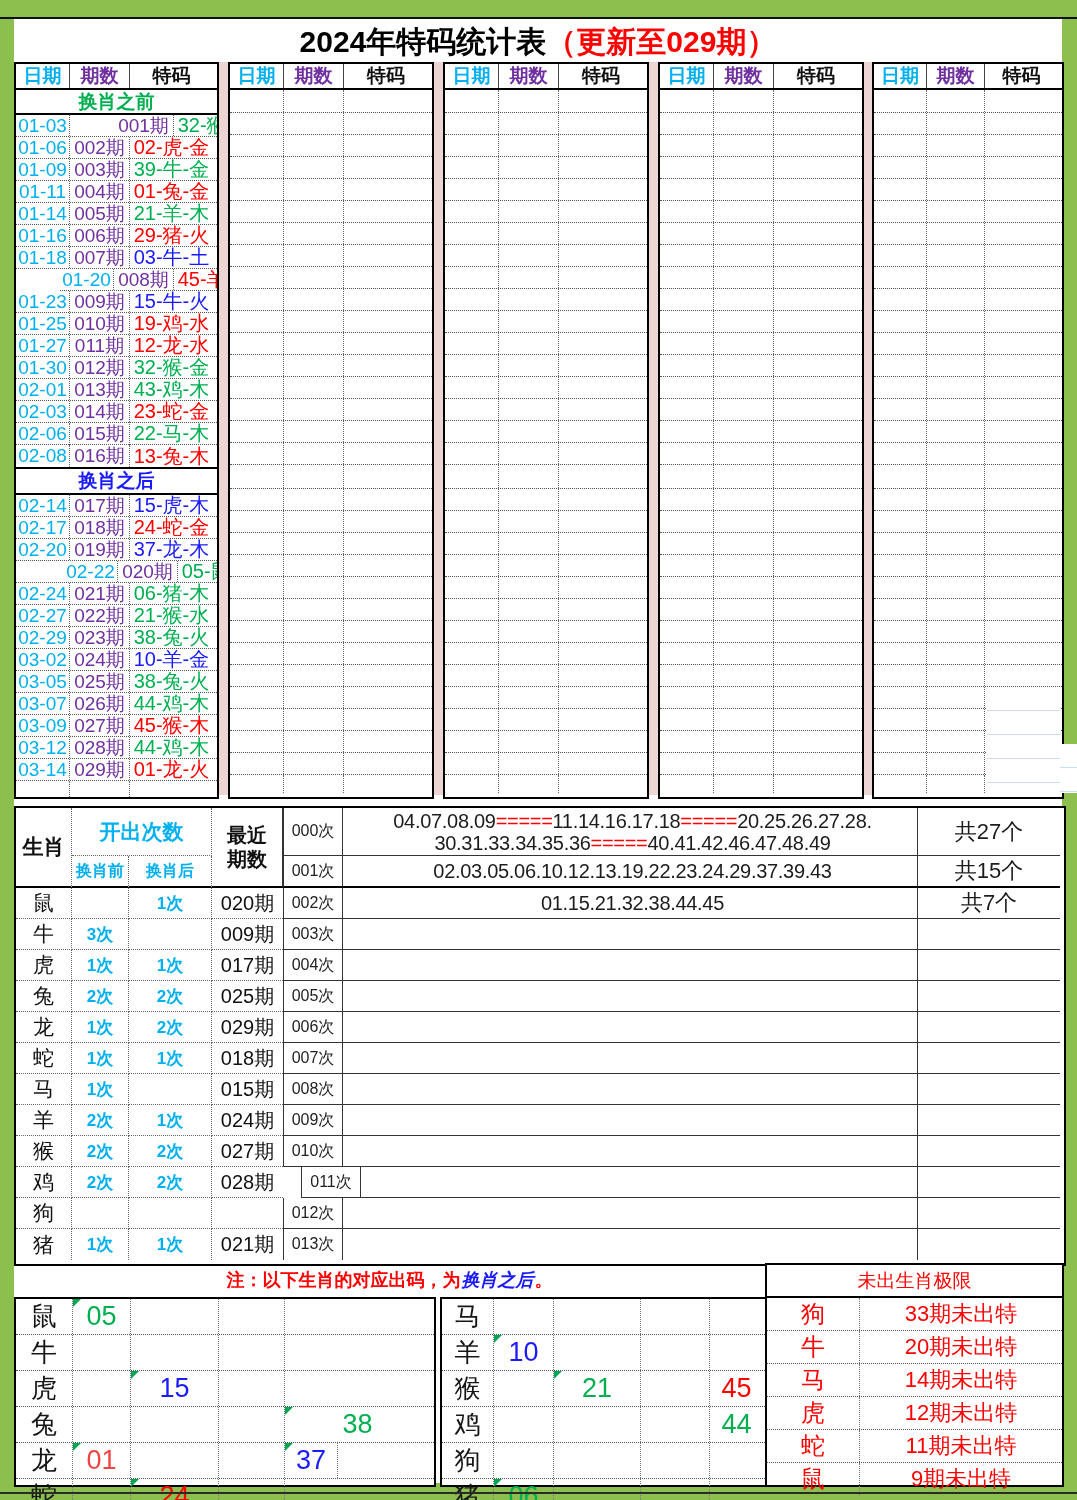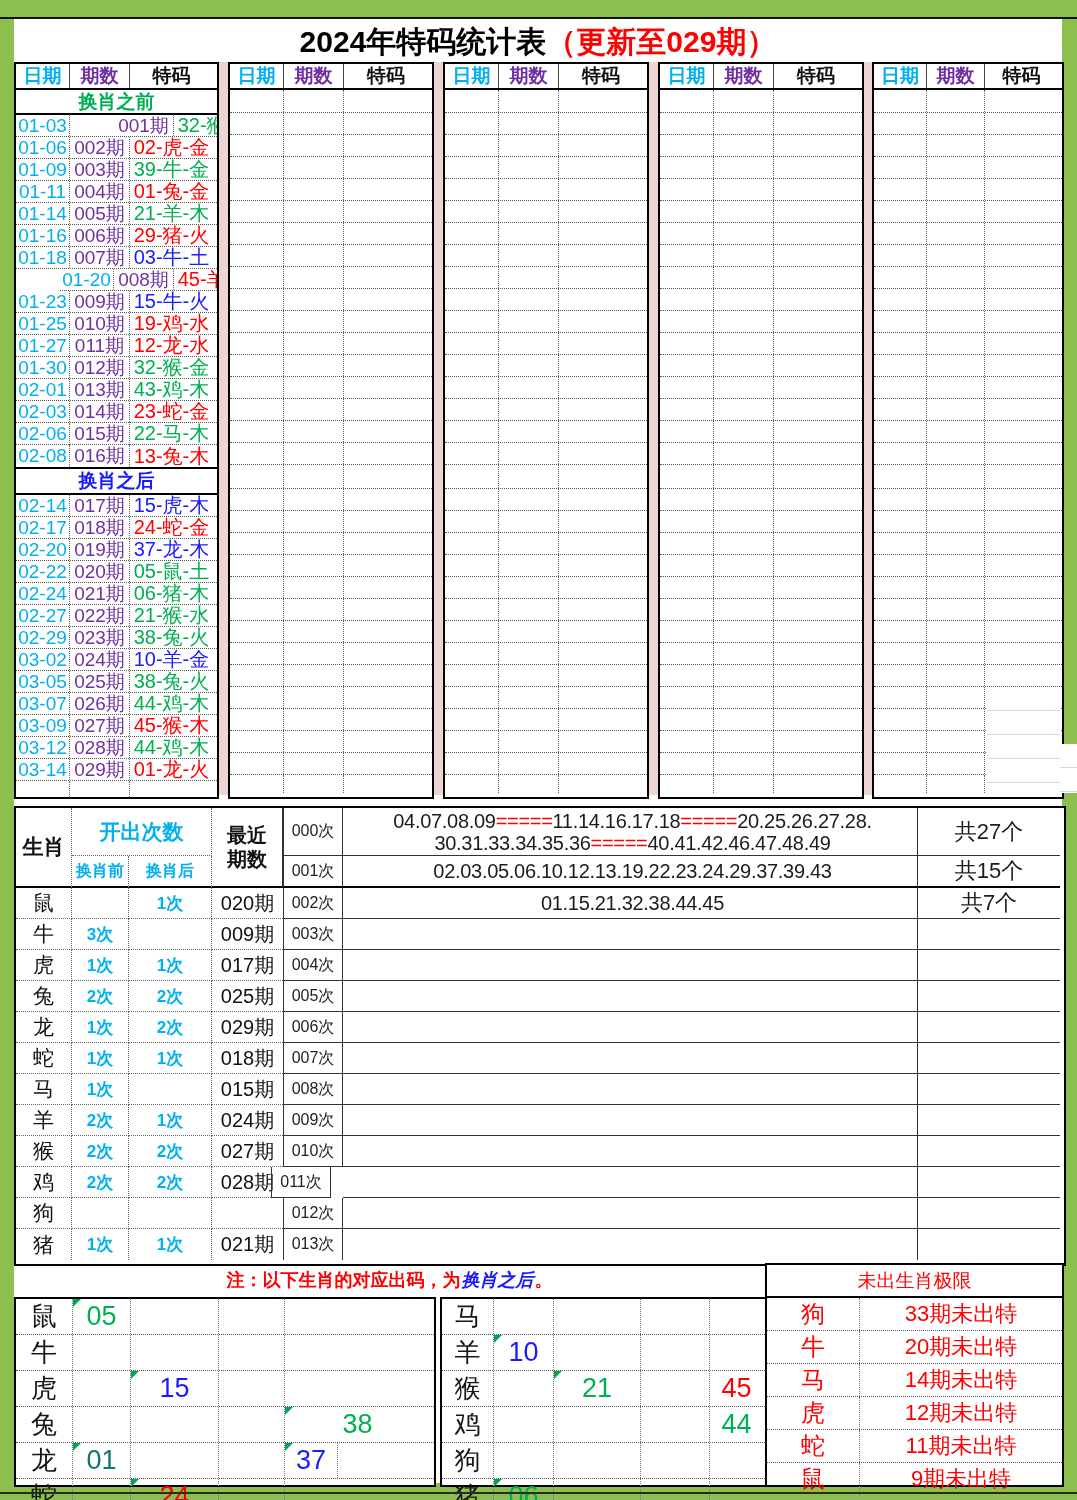--- a/index.html
+++ b/index.html
@@ -168,21 +168,21 @@
       <div class="cell dotR dotBB" style="left:56px;top:328px;width:57px;height:31px;font-size:17px;font-weight:bold;color:#00B0F0;">2次</div>
       <div class="cell dotR dotBB" style="left:113px;top:328px;width:83px;height:31px;font-size:17px;font-weight:bold;color:#00B0F0;">2次</div>
       <div class="cell dotBB" style="left:196px;top:328px;width:71px;height:31px;font-size:20px;">027期</div>
       <div class="cell solR freq-num solB" style="left: 267px; top: 328px; width: 60px; height: 31px; border-left: 1px solid rgb(51, 51, 51);">010次</div>
       <div class="cell solR freq-content solB" style="left:327px;top:328px;width:575px;height:31px;"></div>
       <div class="cell freq-count solB" style="left:902px;top:328px;width:142px;height:31px;"></div>
       <div class="cell dotR dotBB" style="left:0px;top:359px;width:56px;height:31px;font-size:21px;">鸡</div>
       <div class="cell dotR dotBB" style="left:56px;top:359px;width:57px;height:31px;font-size:17px;font-weight:bold;color:#00B0F0;">2次</div>
       <div class="cell dotR dotBB" style="left:113px;top:359px;width:83px;height:31px;font-size:17px;font-weight:bold;color:#00B0F0;">2次</div>
       <div class="cell dotBB" style="left:196px;top:359px;width:71px;height:31px;font-size:20px;">028期</div>
-      <div class="cell solR freq-num solB" style="left: 255px; top: 359px; width: 60px; height: 31px; border-left: 1px solid rgb(51, 51, 51);">011次</div>
+      <div class="cell solR freq-num solB" style="left: 285px; top: 359px; width: 60px; height: 31px; border-left: 1px solid rgb(51, 51, 51);">011次</div>
       <div class="cell solR freq-content solB" style="left:327px;top:359px;width:575px;height:31px;"></div>
       <div class="cell freq-count solB" style="left:902px;top:359px;width:142px;height:31px;"></div>
       <div class="cell dotR dotBB" style="left:0px;top:390px;width:56px;height:31px;font-size:21px;">狗</div>
       <div class="cell dotR dotBB" style="left:56px;top:390px;width:57px;height:31px;font-size:17px;font-weight:bold;color:#00B0F0;"></div>
       <div class="cell dotR dotBB" style="left:113px;top:390px;width:83px;height:31px;font-size:17px;font-weight:bold;color:#00B0F0;"></div>
       <div class="cell dotBB" style="left:196px;top:390px;width:71px;height:31px;font-size:20px;"></div>
       <div class="cell solR freq-num solB" style="left: 267px; top: 390px; width: 60px; height: 31px; border-left: 1px solid rgb(51, 51, 51);">012次</div>
       <div class="cell solR freq-content solB" style="left:327px;top:390px;width:575px;height:31px;"></div>
       <div class="cell freq-count solB" style="left:902px;top:390px;width:142px;height:31px;"></div>
       <div class="cell dotR " style="left:0px;top:421px;width:56px;height:31px;font-size:21px;">猪</div>
@@ -224,21 +224,21 @@
       </div>
       <div class="brow">
         <div class="bcell bz" style="width:57px;">兔</div>
         <div class="bcell" style="width:58px;"></div>
         <div class="bcell" style="width:88px;"></div>
         <div class="bcell" style="width:66px;"></div>
         <div class="bcell tri" style="width: 145px; color: rgb(0, 176, 80);">38</div>
       </div>
       <div class="brow">
         <div class="bcell bz" style="width:57px;">龙</div>
-        <div class="bcell tri" style="width: 58px; color: #0f766e;">01</div>
+        <div class="bcell tri" style="width: 58px; color: #ef4444;">01</div>
         <div class="bcell" style="width:88px;"></div>
         <div class="bcell" style="width:66px;"></div>
         <div class="bcell tri" style="width: 53px; color: rgb(26, 26, 255);">37</div>
         <div class="bcell" style="width:92px;"></div>
       </div>
       <div class="brow">
         <div class="bcell bz" style="width:57px;">蛇</div>
         <div class="bcell" style="width:58px;"></div>
         <div class="bcell tri" style="width: 88px; color: rgb(255, 0, 0);">24</div>
         <div class="bcell" style="width:66px;"></div>
@@ -422,21 +422,21 @@
         <div class="tcell c-cyan fd" style="width:54px;">02-17</div>
         <div class="tcell c-purple fp" style="width:60px;">018期</div>
         <div class="tcell fc c-red" style="width:83px;">24-蛇-金</div>
       </div>
       <div class="trow drow dotB" style="height:22px;">
         <div class="tcell c-cyan fd" style="width:54px;">02-20</div>
         <div class="tcell c-purple fp" style="width:60px;">019期</div>
         <div class="tcell fc c-blue" style="width:83px;">37-龙-木</div>
       </div>
       <div class="trow drow dotB" style="height:22px;">
-        <div class="tcell c-cyan fd" style="width:54px;">02-22</div>
+        <div class="tcell c-cyan fd" style="width:54px;margin-left:48px;">02-22</div>
         <div class="tcell c-purple fp" style="width:60px;">020期</div>
         <div class="tcell fc c-green" style="width:83px;">05-鼠-土</div>
       </div>
       <div class="trow drow dotB" style="height:22px;">
         <div class="tcell c-cyan fd" style="width:54px;">02-24</div>
         <div class="tcell c-purple fp" style="width:60px;">021期</div>
         <div class="tcell fc c-green" style="width:83px;">06-猪-木</div>
       </div>
       <div class="trow drow dotB" style="height:22px;">
         <div class="tcell c-cyan fd" style="width:54px;">02-27</div>

